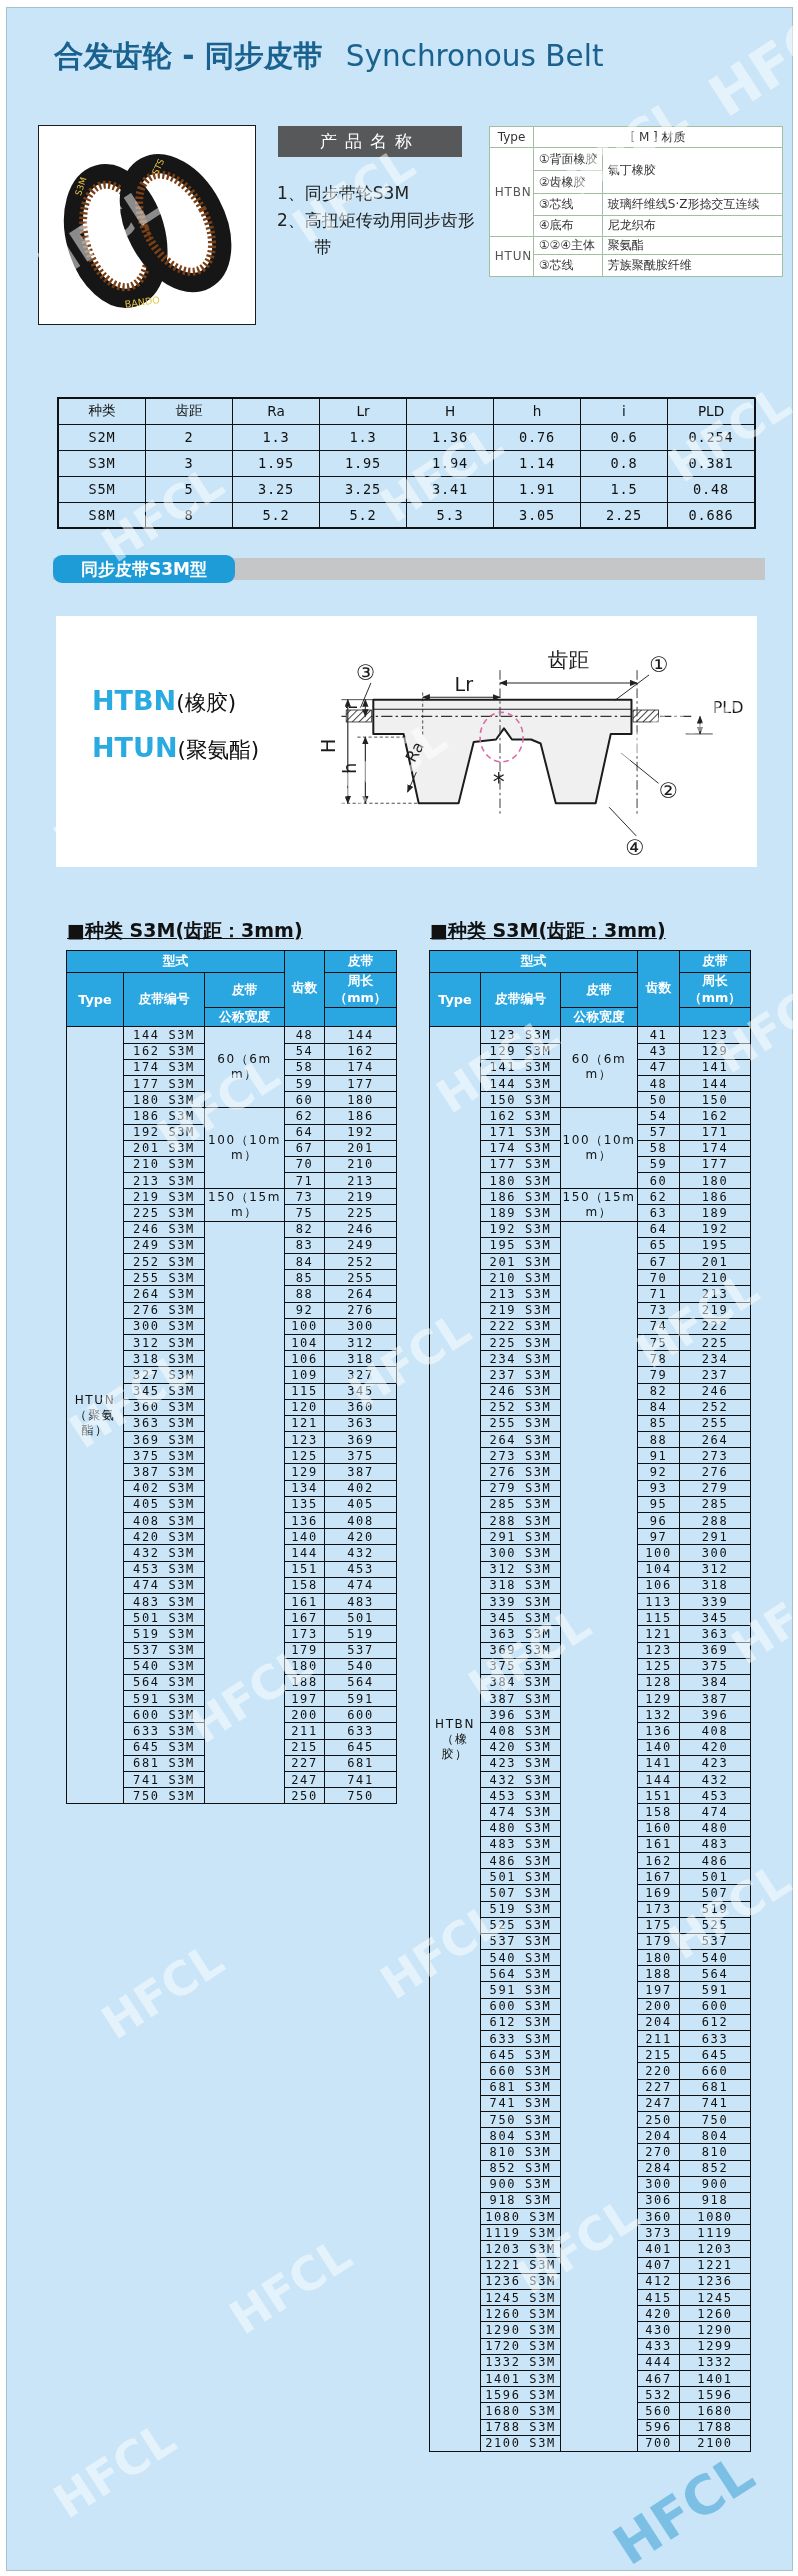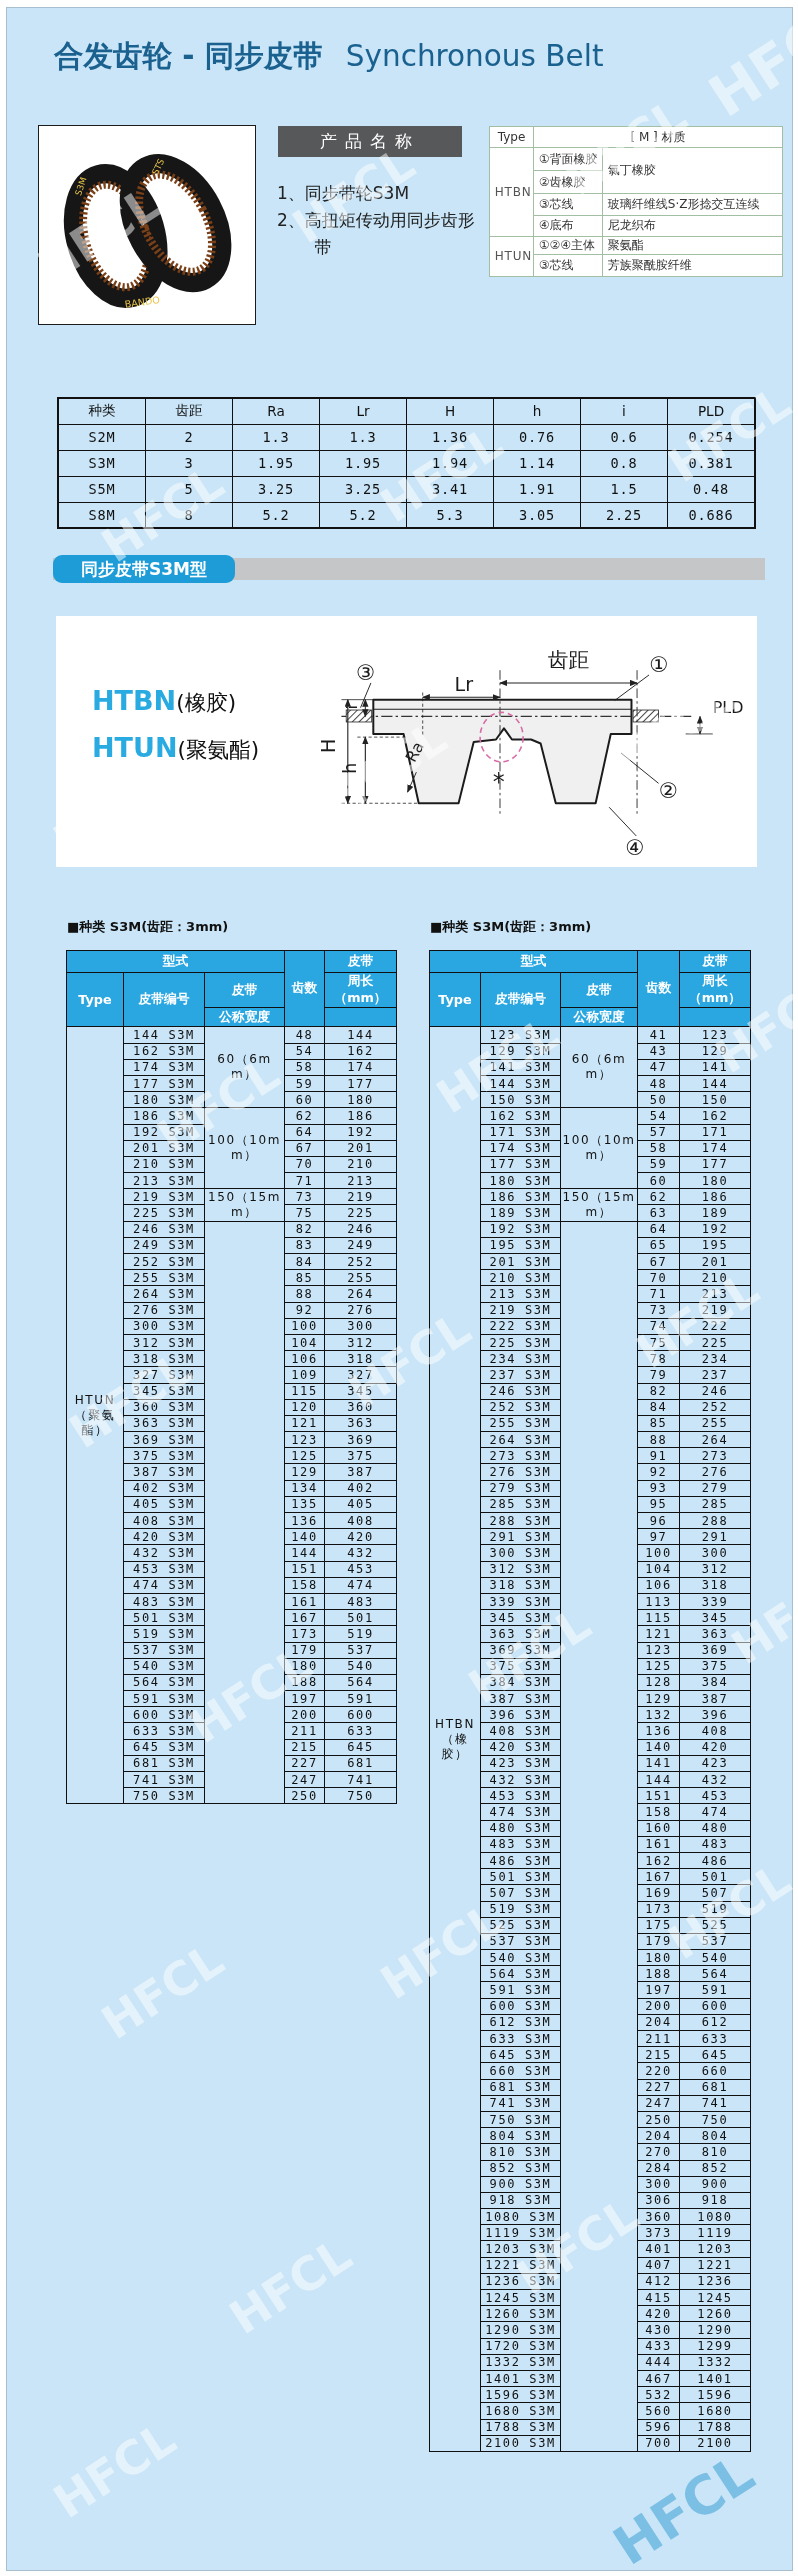--- a/index.html
+++ b/index.html
@@ -45,21 +45,21 @@
 
   
   .diagram-box{position:absolute;left:56px;top:616px;width:701px;height:251px;background:#fff;z-index:10;}
   .diag-mat{position:absolute;left:36px;top:64px;line-height:42px;white-space:nowrap;}
   .diag-mat .code{color:#29abe2;font-weight:bold;font-size:27px;}
   .diag-mat .mat{color:#111;font-size:21.6px;}
   .diag-svg{position:absolute;left:239px;top:0;width:461px;height:251px;}
   .diag-svg text{fill:#1c1c1c;font-family:"DejaVu Sans","Liberation Sans",sans-serif;}
 
   
-  .sec-title{position:absolute;font-size:13px;color:#111;font-weight:bold;white-space:nowrap;z-index:10;}
+  .sec-title{position:absolute;font-size:19px;color:#111;font-weight:bold;white-space:nowrap;z-index:10;text-decoration:underline;}
   .belt-table{position:absolute;border-collapse:collapse;table-layout:fixed;border:1.6px solid #101010;z-index:10;}
   .belt-table th{background:#2aa7e1;color:#fff;font-size:12.8px;font-weight:bold;border:0.8px solid #101010;
                  padding:0;text-align:center;overflow:hidden;}
   .belt-table td{border:0.8px solid #101010;font-size:12px;color:#111;text-align:center;padding:0;
                  font-family:"DejaVu Sans Mono","Liberation Mono",monospace;letter-spacing:1.6px;overflow:hidden;}
   .belt-table td.cjk{font-family:"DejaVu Sans","Liberation Sans",sans-serif;letter-spacing:1.6px;line-height:1.25;
                  word-break:break-all;vertical-align:middle;}
 
   
   .order-note{position:absolute;left:52px;top:1836px;font-size:12px;color:#222;line-height:24px;z-index:10;white-space:nowrap;}

